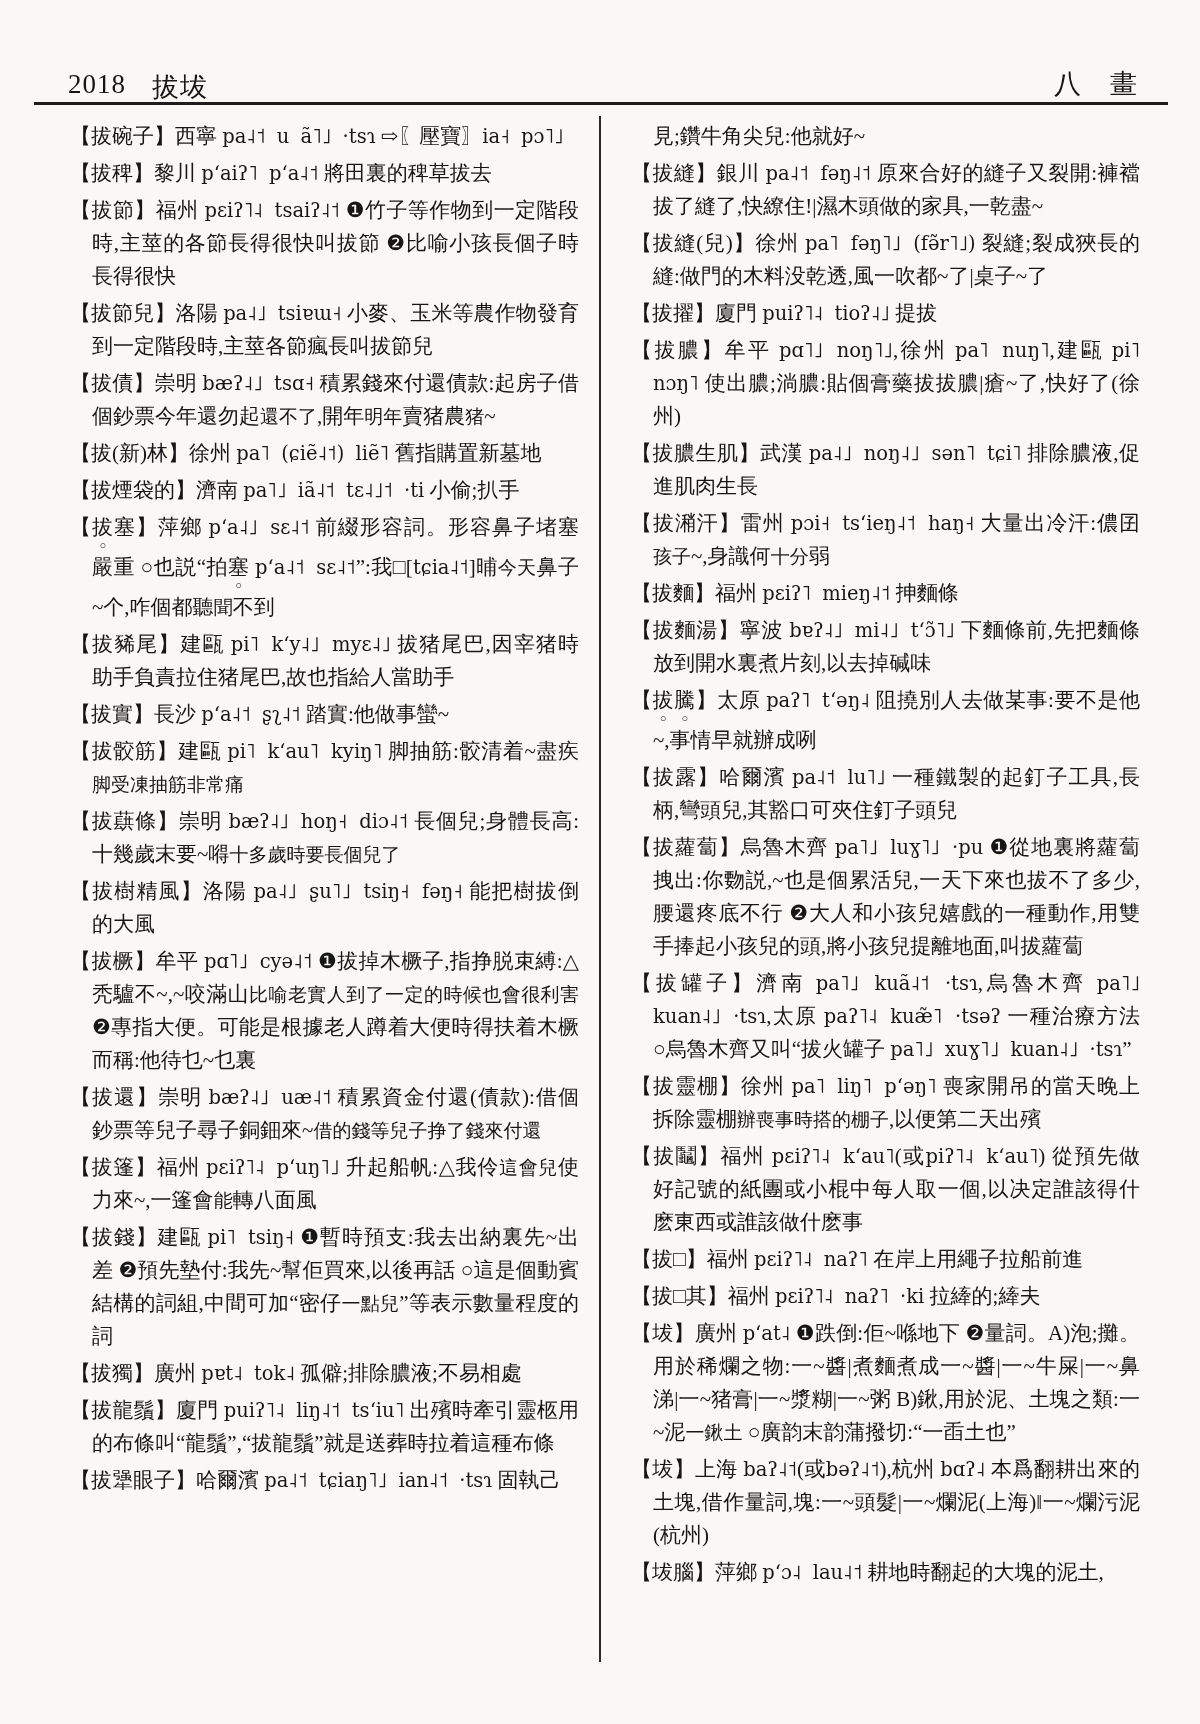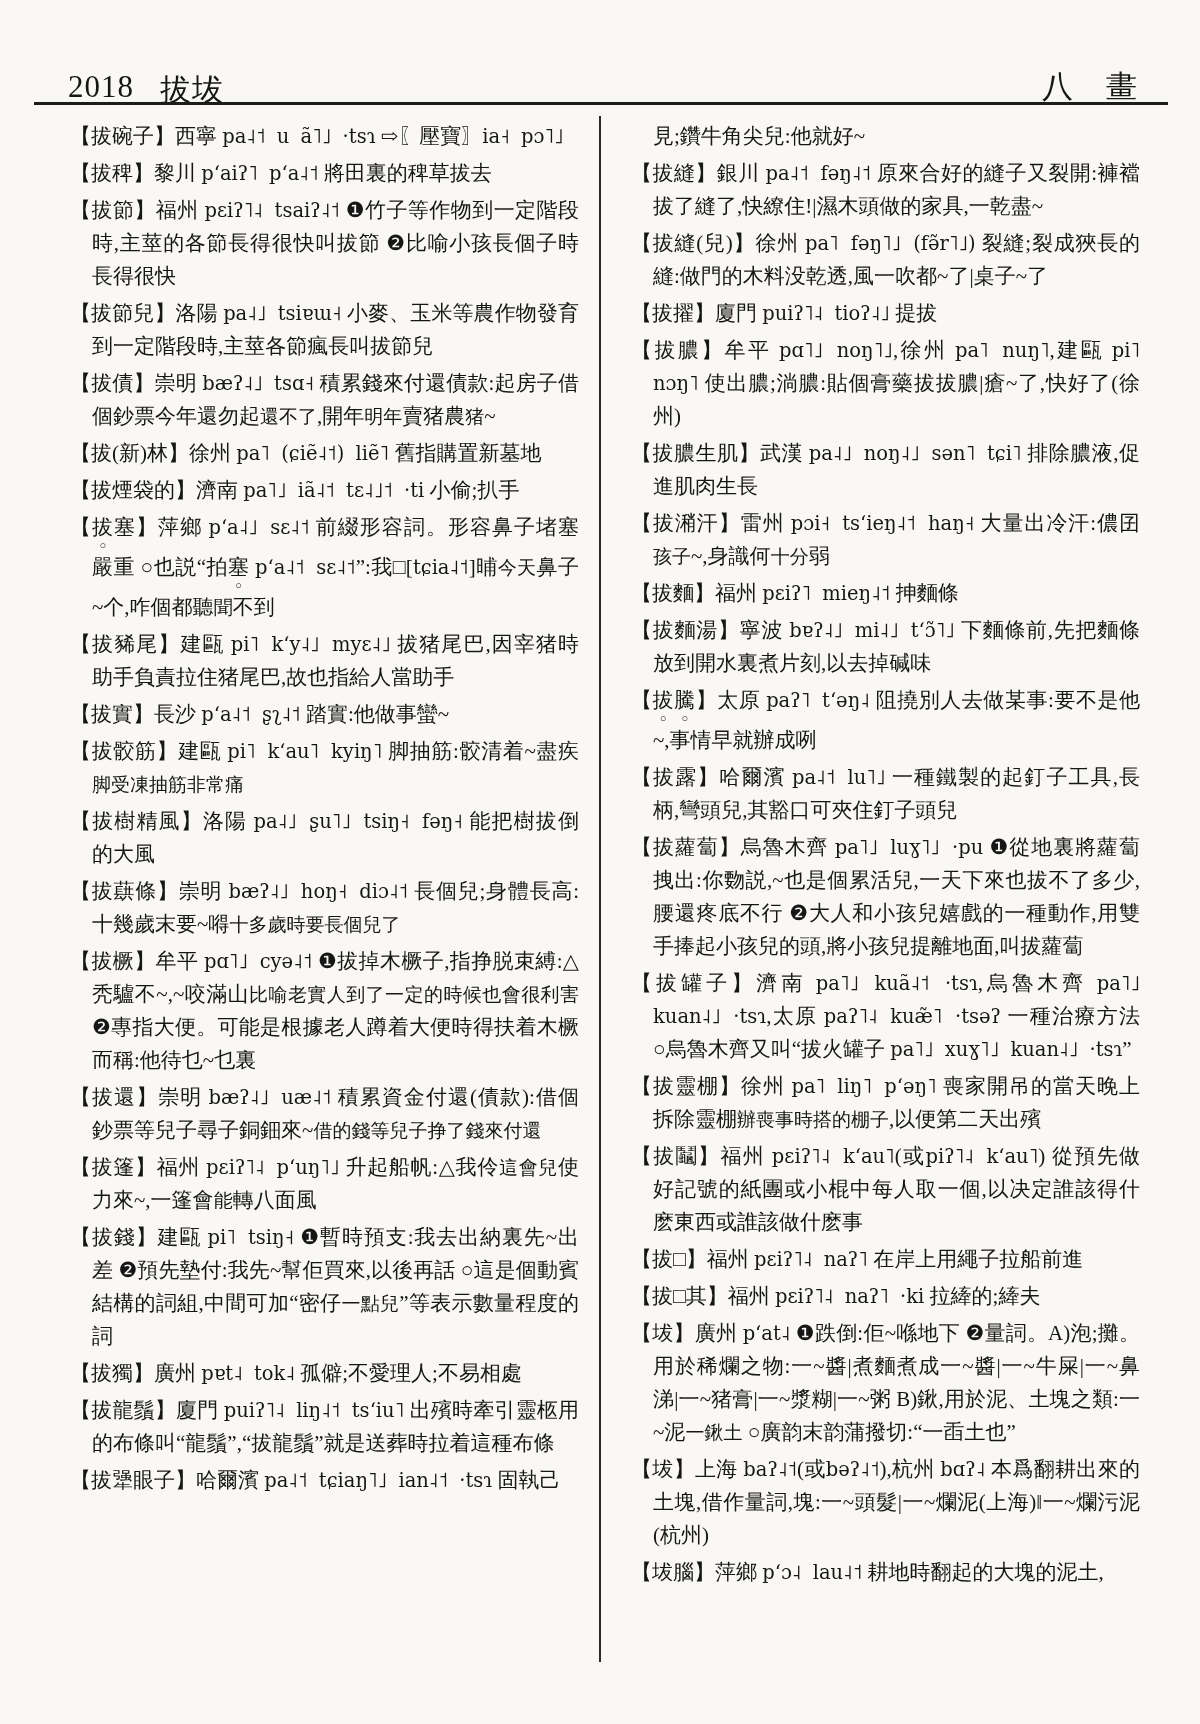--- a/index.html
+++ b/index.html
@@ -4,21 +4,21 @@
 <style>
   html,body{margin:0;padding:0;}
   body{
     width:1200px;height:1724px;position:relative;
     background:#f9f8f4;color:#161616;
     font-family:"Liberation Serif","DejaVu Serif",serif;
   }
   .running-head{
     position:absolute;top:66px;left:68px;right:62px;
     display:flex;justify-content:space-between;align-items:baseline;
-    font-size:31px;letter-spacing:1px;
+    font-size:27px;letter-spacing:1px;
   }
   .running-head .left{display:flex;gap:26px;}
   .head-rule{
     position:absolute;top:102px;left:34px;right:32px;height:0;
     border-top:3px solid #1d1d1d;
   }
   .columns{
     position:absolute;top:116px;left:66px;right:56px;bottom:58px;
     display:flex;gap:44px;
   }
@@ -68,27 +68,27 @@
         <p class="entry"><span class="seg-h">【拔稗】</span><span class="seg-t">黎川 </span><span class="seg-i">pʻaiʔ˥ pʻa˨˦</span><span class="seg-t"> 將田裏的稗草拔去</span></p>
         <p class="entry"><span class="seg-h">【拔節】</span><span class="seg-t">福州 </span><span class="seg-i">pɛiʔ˥˨ tsaiʔ˨˦</span><span class="seg-t"> ❶竹子等作物到一定階段時,主莖的各節長得很快叫拔節 ❷比喻小孩長個子時長得很快</span></p>
         <p class="entry"><span class="seg-h">【拔節兒】</span><span class="seg-t">洛陽 </span><span class="seg-i">pa˨˩ tsiɐɯ˧</span><span class="seg-t"> 小麥、玉米等農作物發育到一定階段時,主莖各節瘋長叫拔節兒</span></p>
         <p class="entry"><span class="seg-h">【拔債】</span><span class="seg-t">崇明 </span><span class="seg-i">bæʔ˨˩ tsɑ˧</span><span class="seg-t"> 積累錢來付還債款:起房子借個鈔票今年還勿起</span><span class="seg-s">還不了</span><span class="seg-t">,開年</span><span class="seg-s">明年</span><span class="seg-t">賣猪農</span><span class="seg-s">猪</span><span class="seg-t">~</span></p>
         <p class="entry"><span class="seg-h">【拔(新)林】</span><span class="seg-t">徐州 </span><span class="seg-i">pa˥ (ɕiẽ˨˦) liẽ˥</span><span class="seg-t"> 舊指購置新墓地</span></p>
         <p class="entry"><span class="seg-h">【拔煙袋的】</span><span class="seg-t">濟南 </span><span class="seg-i">pa˥˩ iã˨˦ tɛ˨˩˦ ·ti</span><span class="seg-t"> 小偷;扒手</span></p>
         <p class="entry"><span class="seg-h">【</span><span class="seg-u">拔</span><span class="seg-h">塞】</span><span class="seg-t">萍鄉 </span><span class="seg-i">pʻa˨˩ sɛ˨˦</span><span class="seg-t"> 前綴形容詞。形容鼻子堵塞嚴重 ○也説“拍</span><span class="seg-u">塞</span><span class="seg-t"> </span><span class="seg-i">pʻa˨˦ sɛ˨˦</span><span class="seg-t">”:我□[</span><span class="seg-i">tɕia˨˦</span><span class="seg-t">]晡</span><span class="seg-s">今天</span><span class="seg-t">鼻子~个,咋個都聽</span><span class="seg-s">聞</span><span class="seg-t">不到</span></p>
         <p class="entry"><span class="seg-h">【拔豨尾】</span><span class="seg-t">建甌 </span><span class="seg-i">pi˥ kʻy˨˩ myɛ˨˩</span><span class="seg-t"> 拔猪尾巴,因宰猪時助手負責拉住猪尾巴,故也指給人當助手</span></p>
         <p class="entry"><span class="seg-h">【拔實】</span><span class="seg-t">長沙 </span><span class="seg-i">pʻa˨˦ ʂʅ˨˦</span><span class="seg-t"> 踏實:他做事蠻~</span></p>
         <p class="entry"><span class="seg-h">【拔骹筋】</span><span class="seg-t">建甌 </span><span class="seg-i">pi˥ kʻau˥ kyiŋ˥</span><span class="seg-t"> 脚抽筋:骹清着~盡疾</span><span class="seg-s">脚受凍抽筋非常痛</span></p>
+        <p class="entry"><span class="seg-h">【拔蕻條】</span><span class="seg-t">崇明 </span><span class="seg-i">bæʔ˨˩ hoŋ˧ diɔ˨˦</span><span class="seg-t"> 長個兒;身體長高:十幾歲末要~嘚</span><span class="seg-s">十多歲時要長個兒了</span></p>
         <p class="entry"><span class="seg-h">【拔樹精風】</span><span class="seg-t">洛陽 </span><span class="seg-i">pa˨˩ ʂu˥˩ tsiŋ˧ fəŋ˧</span><span class="seg-t"> 能把樹拔倒的大風</span></p>
-        <p class="entry"><span class="seg-h">【拔蕻條】</span><span class="seg-t">崇明 </span><span class="seg-i">bæʔ˨˩ hoŋ˧ diɔ˨˦</span><span class="seg-t"> 長個兒;身體長高:十幾歲末要~嘚</span><span class="seg-s">十多歲時要長個兒了</span></p>
         <p class="entry"><span class="seg-h">【拔橛】</span><span class="seg-t">牟平 </span><span class="seg-i">pɑ˥˩ cyə˨˦</span><span class="seg-t"> ❶拔掉木橛子,指挣脱束縛:△秃驢不~,~咬滿山</span><span class="seg-s">比喻老實人到了一定的時候也會很利害</span><span class="seg-t"> ❷專指大便。可能是根據老人蹲着大便時得扶着木橛而稱:他待乜~乜裏</span></p>
         <p class="entry"><span class="seg-h">【拔還】</span><span class="seg-t">崇明 </span><span class="seg-i">bæʔ˨˩ uæ˨˦</span><span class="seg-t"> 積累資金付還(債款):借個鈔票等兒子尋子銅鈿來~</span><span class="seg-s">借的錢等兒子挣了錢來付還</span></p>
         <p class="entry"><span class="seg-h">【拔篷】</span><span class="seg-t">福州 </span><span class="seg-i">pɛiʔ˥˨ pʻuŋ˥˩</span><span class="seg-t"> 升起船帆:△我伶</span><span class="seg-s">這會兒</span><span class="seg-t">使力來~,一篷會</span><span class="seg-s">能</span><span class="seg-t">轉八面風</span></p>
         <p class="entry"><span class="seg-h">【拔錢】</span><span class="seg-t">建甌 </span><span class="seg-i">pi˥ tsiŋ˧</span><span class="seg-t"> ❶暫時預支:我去出納裏先~出差 ❷預先墊付:我先~幫佢買來,以後再話 ○這是個動賓結構的詞組,中間可加“密仔</span><span class="seg-s">一點兒</span><span class="seg-t">”等表示數量程度的詞</span></p>
-        <p class="entry"><span class="seg-h">【拔獨】</span><span class="seg-t">廣州 </span><span class="seg-i">pɐt˨ tok˨</span><span class="seg-t"> 孤僻;不愛理人;不易相處</span></p>
+        <p class="entry"><span class="seg-h">【拔獨】</span><span class="seg-t">廣州 </span><span class="seg-i">pɐt˨ tok˨</span><span class="seg-t"> 孤僻;排除膿液;不易相處</span></p>
         <p class="entry"><span class="seg-h">【拔龍鬚】</span><span class="seg-t">廈門 </span><span class="seg-i">puiʔ˥˨ liŋ˨˦ tsʻiu˥</span><span class="seg-t"> 出殯時牽引靈柩用的布條叫“龍鬚”,“拔龍鬚”就是送葬時拉着這種布條</span></p>
         <p class="entry"><span class="seg-h">【拔犟眼子】</span><span class="seg-t">哈爾濱 </span><span class="seg-i">pa˨˦ tɕiaŋ˥˩ ian˨˦ ·tsɿ</span><span class="seg-t"> 固執己</span></p>
       </div>
     <div class="col">
         <p class="entry cont"><span class="seg-t">見;鑽牛角尖兒:他就好~</span></p>
         <p class="entry"><span class="seg-h">【拔縫】</span><span class="seg-t">銀川 </span><span class="seg-i">pa˨˦ fəŋ˨˦</span><span class="seg-t"> 原來合好的縫子又裂開:褲襠拔了縫了,快繚住!|濕木頭做的家具,一乾盡~</span></p>
         <p class="entry"><span class="seg-h">【拔縫(兒)】</span><span class="seg-t">徐州 </span><span class="seg-i">pa˥ fəŋ˥˩ (fə̃r˥˩)</span><span class="seg-t"> 裂縫;裂成狹長的縫:做門的木料没乾透,風一吹都~了|桌子~了</span></p>
         <p class="entry"><span class="seg-h">【拔擢】</span><span class="seg-t">廈門 </span><span class="seg-i">puiʔ˥˨ tioʔ˨˩</span><span class="seg-t"> 提拔</span></p>
         <p class="entry"><span class="seg-h">【拔膿】</span><span class="seg-t">牟平 </span><span class="seg-i">pɑ˥˩ noŋ˥˩</span><span class="seg-t">,徐州 </span><span class="seg-i">pa˥ nuŋ˥</span><span class="seg-t">,建甌 </span><span class="seg-i">pi˥ nɔŋ˥</span><span class="seg-t"> 使出膿;淌膿:貼個膏藥拔拔膿|瘡~了,快好了(徐州)</span></p>
         <p class="entry"><span class="seg-h">【拔膿生肌】</span><span class="seg-t">武漢 </span><span class="seg-i">pa˨˩ noŋ˨˩ sən˥ tɕi˥</span><span class="seg-t"> 排除膿液,促進肌肉生長</span></p>

